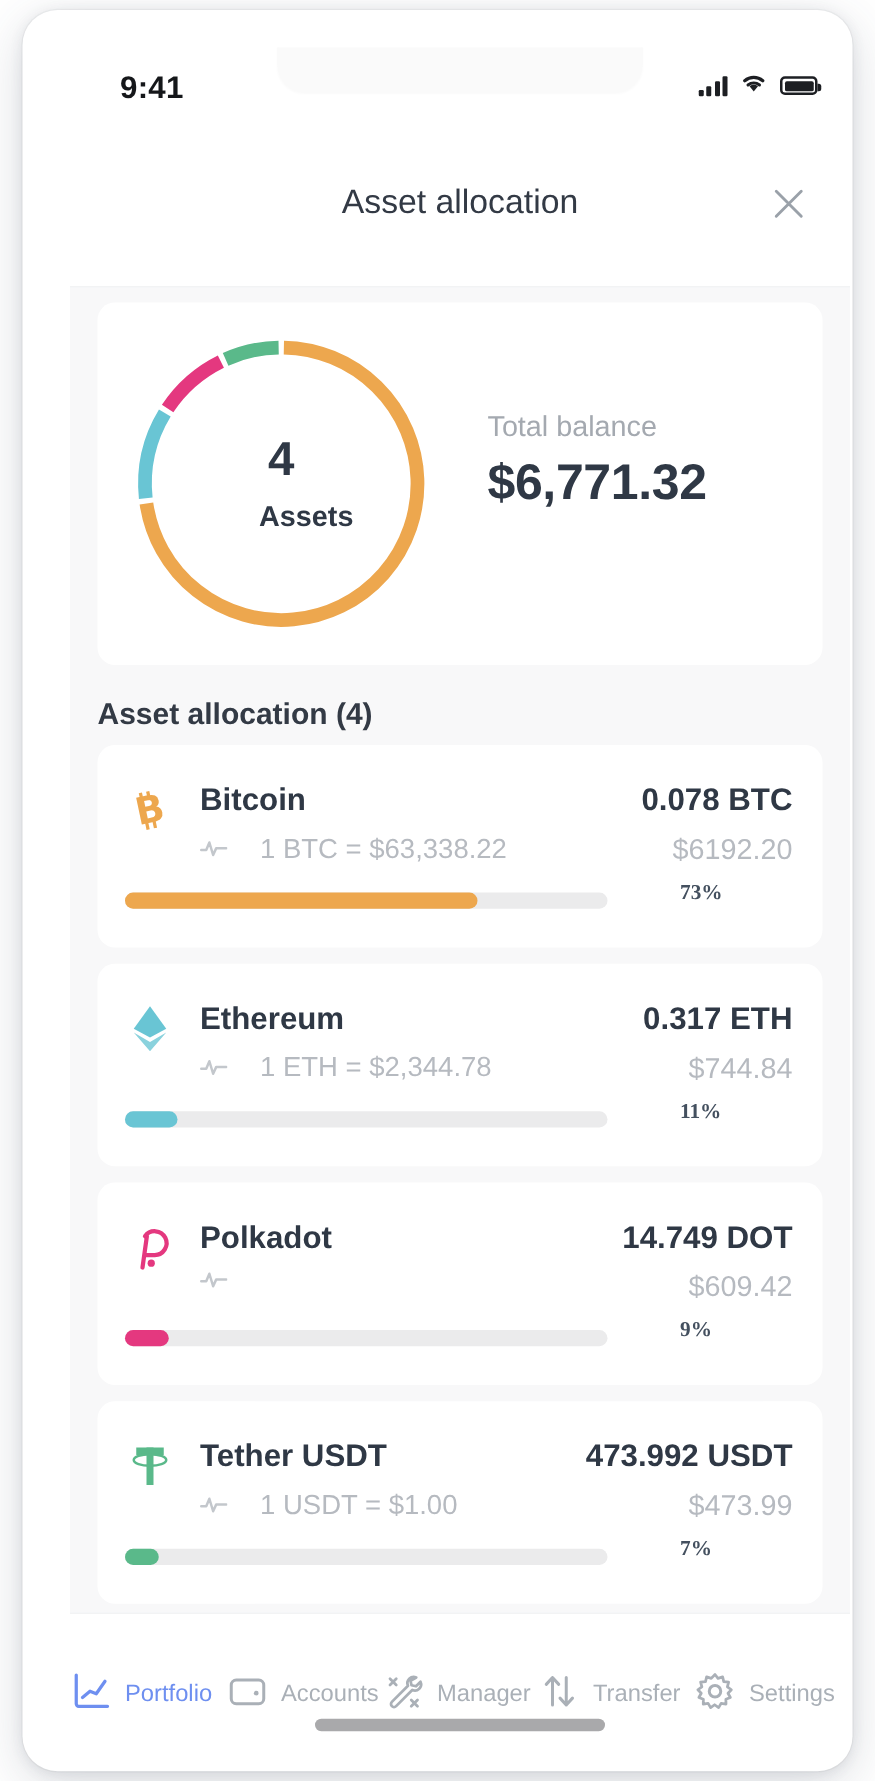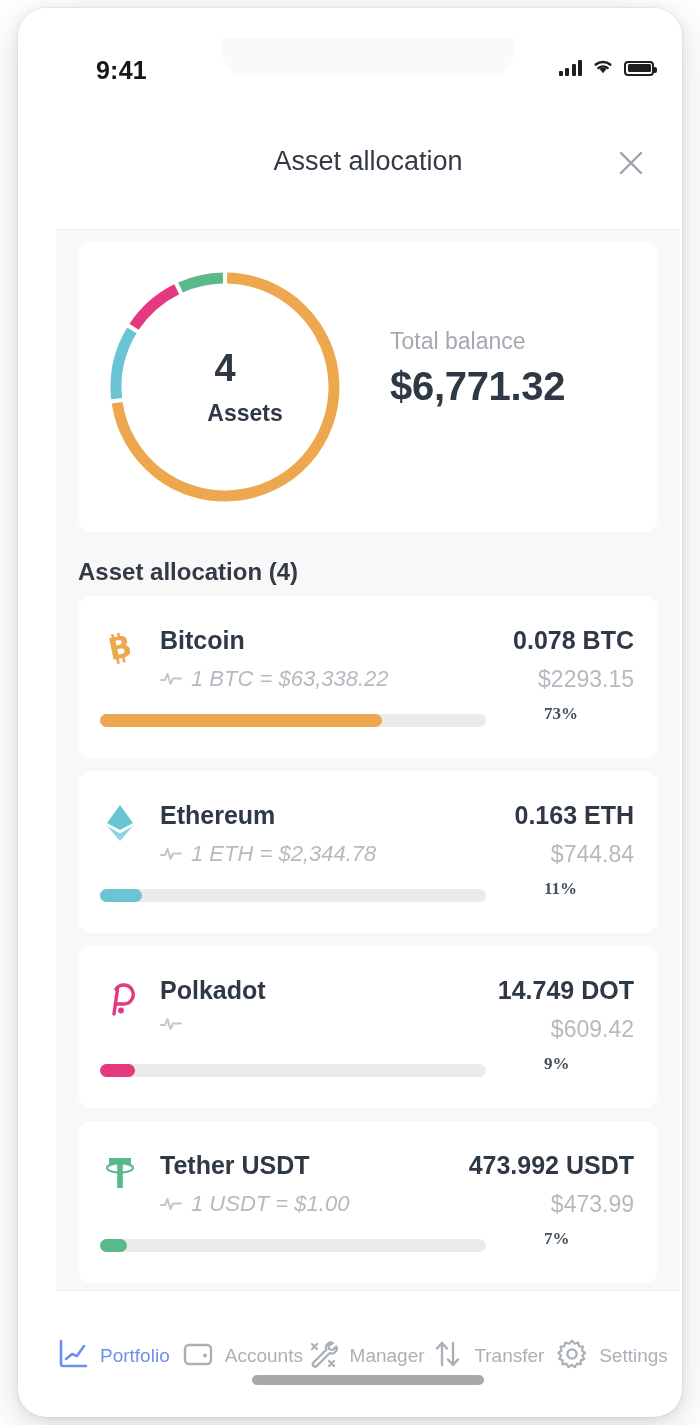--- a/index.html
+++ b/index.html
@@ -139,21 +139,21 @@
     width: 40px; height: 40px;
     display: flex; align-items: center; justify-content: center;
   }
   .asset-name {
     position: absolute; left: 82px; top: 30px;
     font-size: 25px; font-weight: bold; color: #2f3845;
   }
   .asset-rate {
     position: absolute; left: 82px; top: 70px;
     font-size: 22px; color: #b6bac0;
-    display: flex; align-items: center; gap: 9px; font-style: italic;
+    display: flex; align-items: center; gap: 26px;
   }
   .asset-amount {
     position: absolute; right: 24px; top: 30px;
     font-size: 25px; font-weight: bold; color: #2f3845;
   }
   .asset-fiat {
     position: absolute; right: 24px; top: 70px;
     font-size: 23px; color: #b6bac0;
   }
   .bar-track {
@@ -264,41 +264,41 @@
     </svg>
             </div>
        <div class="asset-name">Bitcoin</div>
        <div class="asset-rate">
               <svg width="22" height="16" viewBox="0 0 22 16">
   <path d="M1 9 H5 L7.5 3 L10.5 13 L13 7.5 H21" stroke="#c3c7cc" stroke-width="2" fill="none" stroke-linecap="round" stroke-linejoin="round"></path>
               </svg>
               <span>1 BTC = $63,338.22</span>
             </div>
        <div class="asset-amount">0.078 BTC</div>
-       <div class="asset-fiat">$2293.15</div>
+       <div class="asset-fiat">$6192.20</div>
        <div class="bar-track">
          <div class="bar-fill" style="width:73%;background:#eda74e"></div>
        </div>
        <div class="bar-pct">73%</div>
           </div>
           <div class="asset-card" style="top: 541px;">
             <div class="asset-icon">
               <svg width="30" height="38" viewBox="0 0 30 38">
       <path d="M15 1 L28 19 L15 26 L2 19 Z" fill="#69c5d4"></path>
       <path d="M2 22 L15 29.5 L28 22 L15 37 Z" fill="#69c5d4" opacity="0.78"></path>
     </svg>
             </div>
        <div class="asset-name">Ethereum</div>
        <div class="asset-rate">
               <svg width="22" height="16" viewBox="0 0 22 16">
   <path d="M1 9 H5 L7.5 3 L10.5 13 L13 7.5 H21" stroke="#c3c7cc" stroke-width="2" fill="none" stroke-linecap="round" stroke-linejoin="round"></path>
               </svg>
               <span>1 ETH = $2,344.78</span>
             </div>
-       <div class="asset-amount">0.163 ETH</div>
+       <div class="asset-amount">0.317 ETH</div>
        <div class="asset-fiat">$744.84</div>
        <div class="bar-track">
          <div class="bar-fill" style="width:11%;background:#69c5d4"></div>
        </div>
        <div class="bar-pct">11%</div>
           </div>
           <div class="asset-card" style="top: 716px;">
             <div class="asset-icon">
               <svg width="34" height="38" viewBox="0 0 34 38">
       <path d="M11 35 L14.5 10" stroke="#e4387f" stroke-width="3.4" fill="none" stroke-linecap="round"></path>

